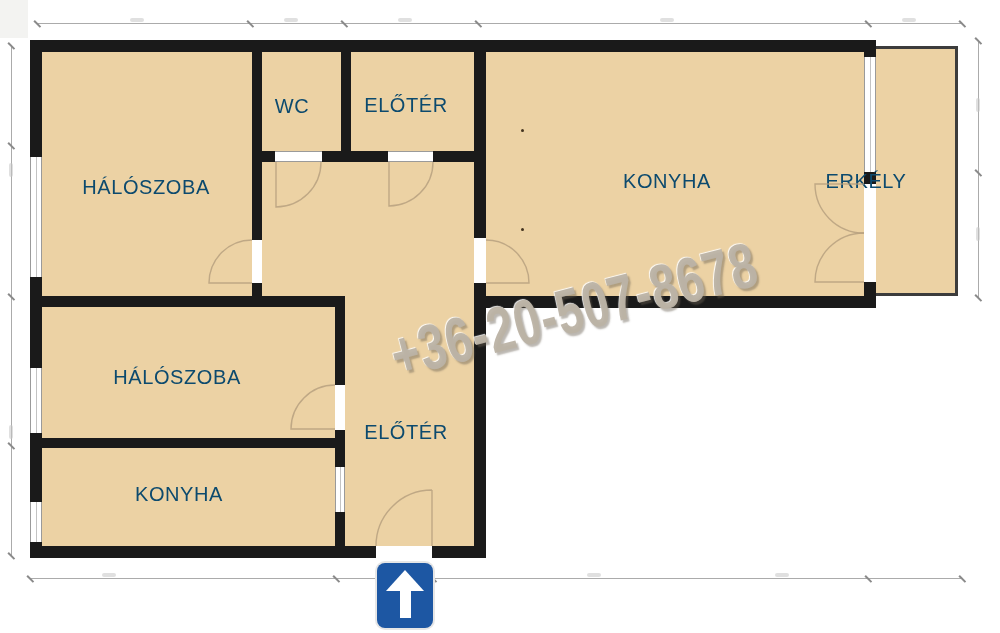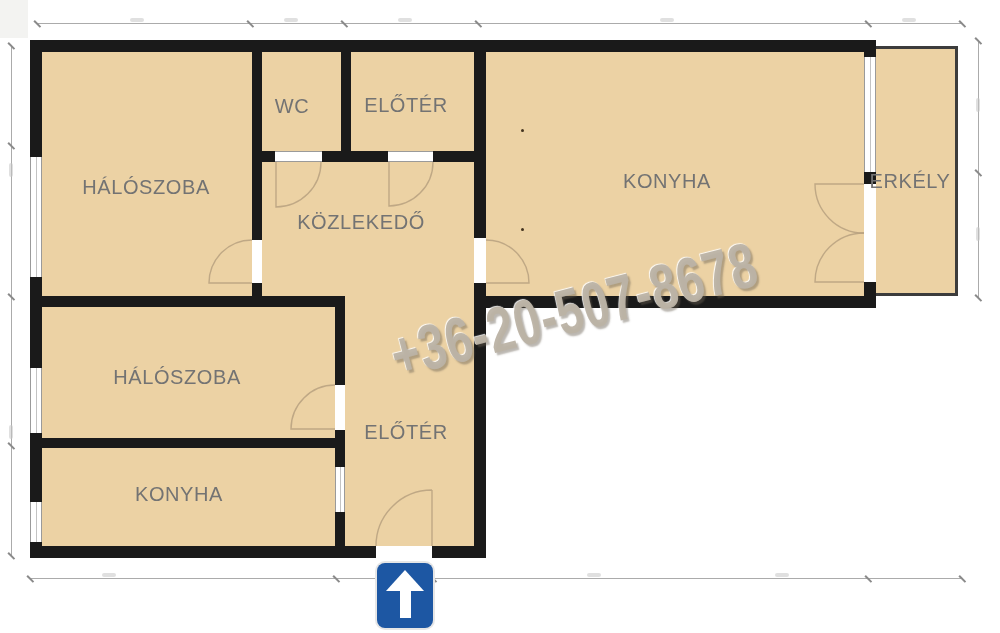--- a/index.html
+++ b/index.html
@@ -9,21 +9,21 @@
   }
   .fill{position:absolute;background:#ecd2a4;}
   .wall{position:absolute;background:#1a1a1a;}
   .thinwall{position:absolute;background:#3c3c3c;}
   .opening{position:absolute;background:#ffffff;}
   .window{position:absolute;background:#ffffff;border-left:1px solid #9a9a9a;border-right:1px solid #9a9a9a;box-sizing:border-box;}
   .window::after{content:"";position:absolute;left:50%;top:0;bottom:0;width:1px;background:#c3c3c3;}
   .hwindow{position:absolute;background:#ffffff;border-top:1px solid #9a9a9a;border-bottom:1px solid #9a9a9a;box-sizing:border-box;}
   .room-label{
     position:absolute;transform:translate(-50%,-50%);
-    color:#737373;font-size:20px;letter-spacing:0.6px;white-space:nowrap;
+    color:#0c4a6e;font-size:20px;letter-spacing:0.6px;white-space:nowrap;
   }
   .dot{position:absolute;width:3px;height:3px;border-radius:50%;background:#43331f;}
   .dim{position:absolute;background:#ababab;}
   .tick{position:absolute;width:9px;height:1.5px;background:#8a8a8a;transform:rotate(45deg);}
   .smudge{position:absolute;width:14px;height:4px;background:#c6c6c6;opacity:.55;border-radius:2px;}
   .smudge.v{transform:rotate(90deg);}
   #watermark{
     position:absolute;left:574px;top:310px;
     transform:translate(-50%,-50%) rotate(-14.5deg) scaleX(0.74);
     font-size:64px;font-weight:700;letter-spacing:1px;white-space:nowrap;
@@ -95,23 +95,22 @@
       <path d="M486,283 H529 A43,43 0 0 0 486,240"></path>
       <path d="M432,546 V490 M376,546 A56,56 0 0 1 432,490"></path>
       <path d="M864,184 H815 A49,49 0 0 0 864,233"></path>
       <path d="M864,282 H815 A49,49 0 0 1 864,233"></path>
     </g>
   </svg>
 
   <div class="room-label" style="left:146px;top:187px;">HÁLÓSZOBA</div>
   <div class="room-label" style="left:292px;top:106px;">WC</div>
   <div class="room-label" style="left:406px;top:105px;">ELŐTÉR</div>
-  <div class="room-label" style="left:361px;top:222px;">KÖZLEKEDŐ</div>
   <div class="room-label" style="left:667px;top:181px;">KONYHA</div>
-  <div class="room-label" style="left:910px;top:181px;">ERKÉLY</div>
+  <div class="room-label" style="left:866px;top:181px;">ERKÉLY</div>
   <div class="room-label" style="left:177px;top:377px;">HÁLÓSZOBA</div>
   <div class="room-label" style="left:406px;top:432px;">ELŐTÉR</div>
   <div class="room-label" style="left:179px;top:494px;">KONYHA</div>
 
   <div class="dot" style="left:521px;top:129px;"></div>
   <div class="dot" style="left:521px;top:228px;"></div>
 
   <div class="dim" style="left:37px;top:23px;width:925px;height:1px;"></div>
   <div class="dim" style="left:30px;top:578px;width:932px;height:1px;"></div>
   <div class="dim" style="left:11px;top:45px;width:1px;height:511px;"></div>

